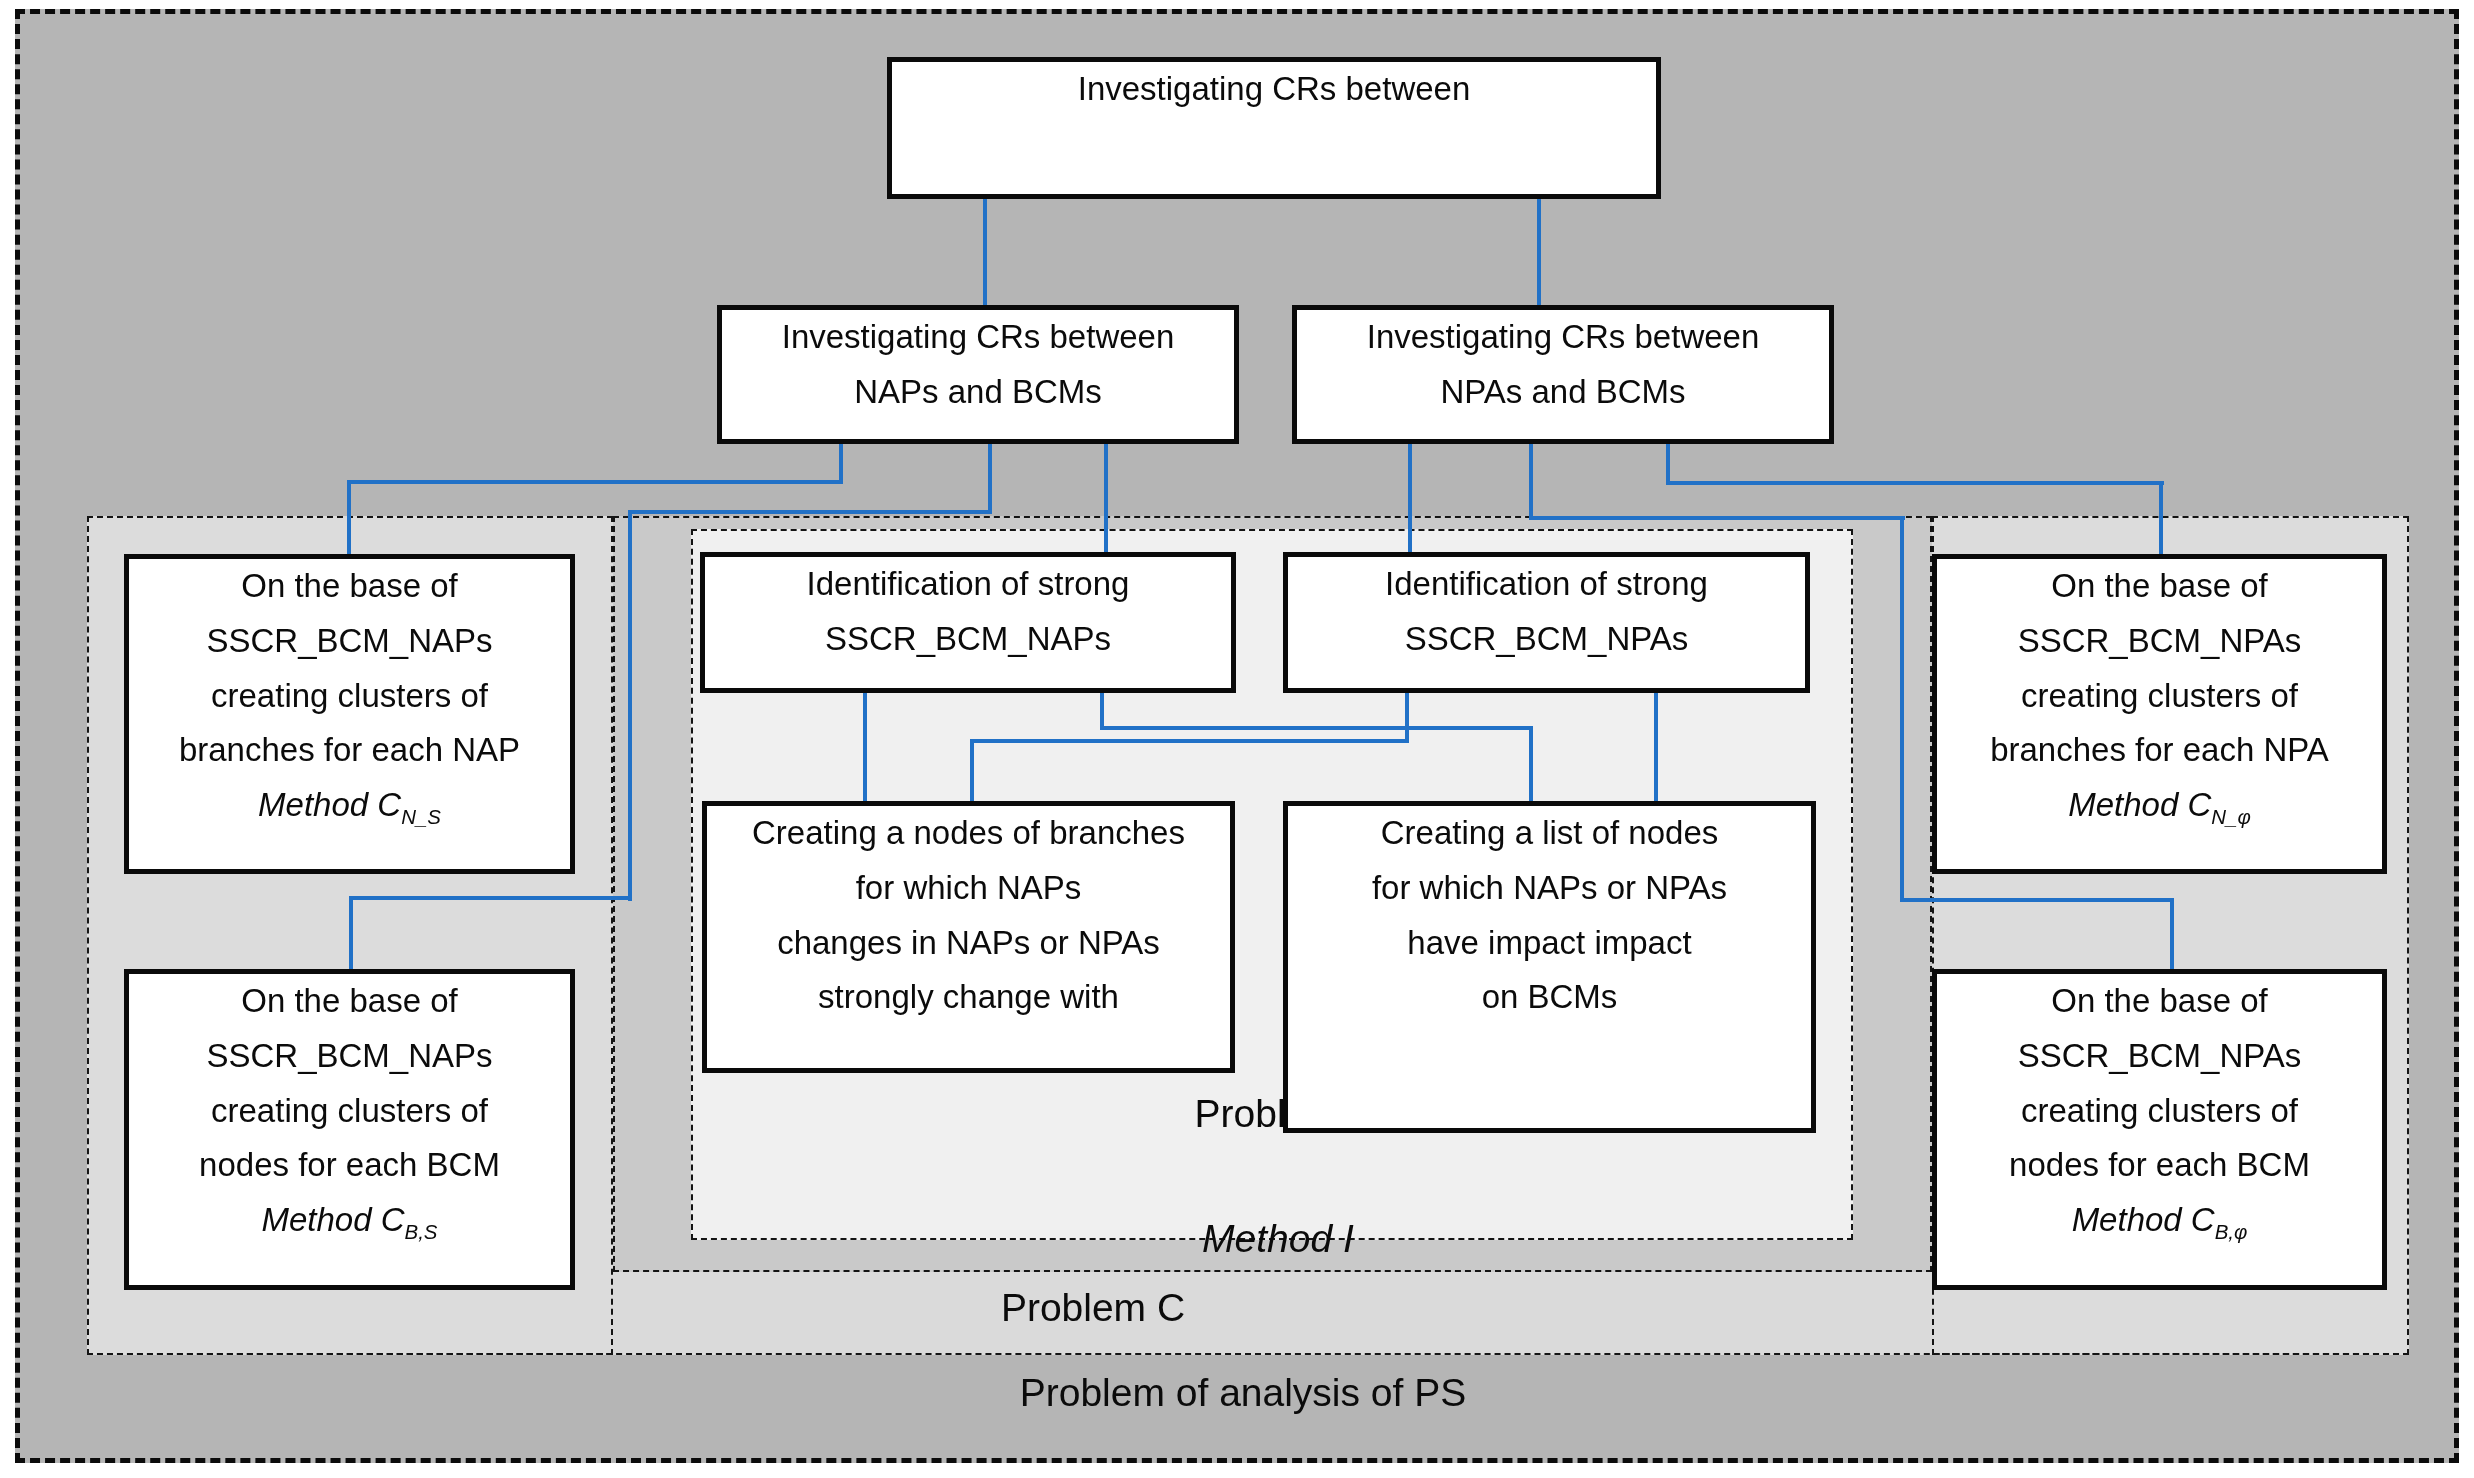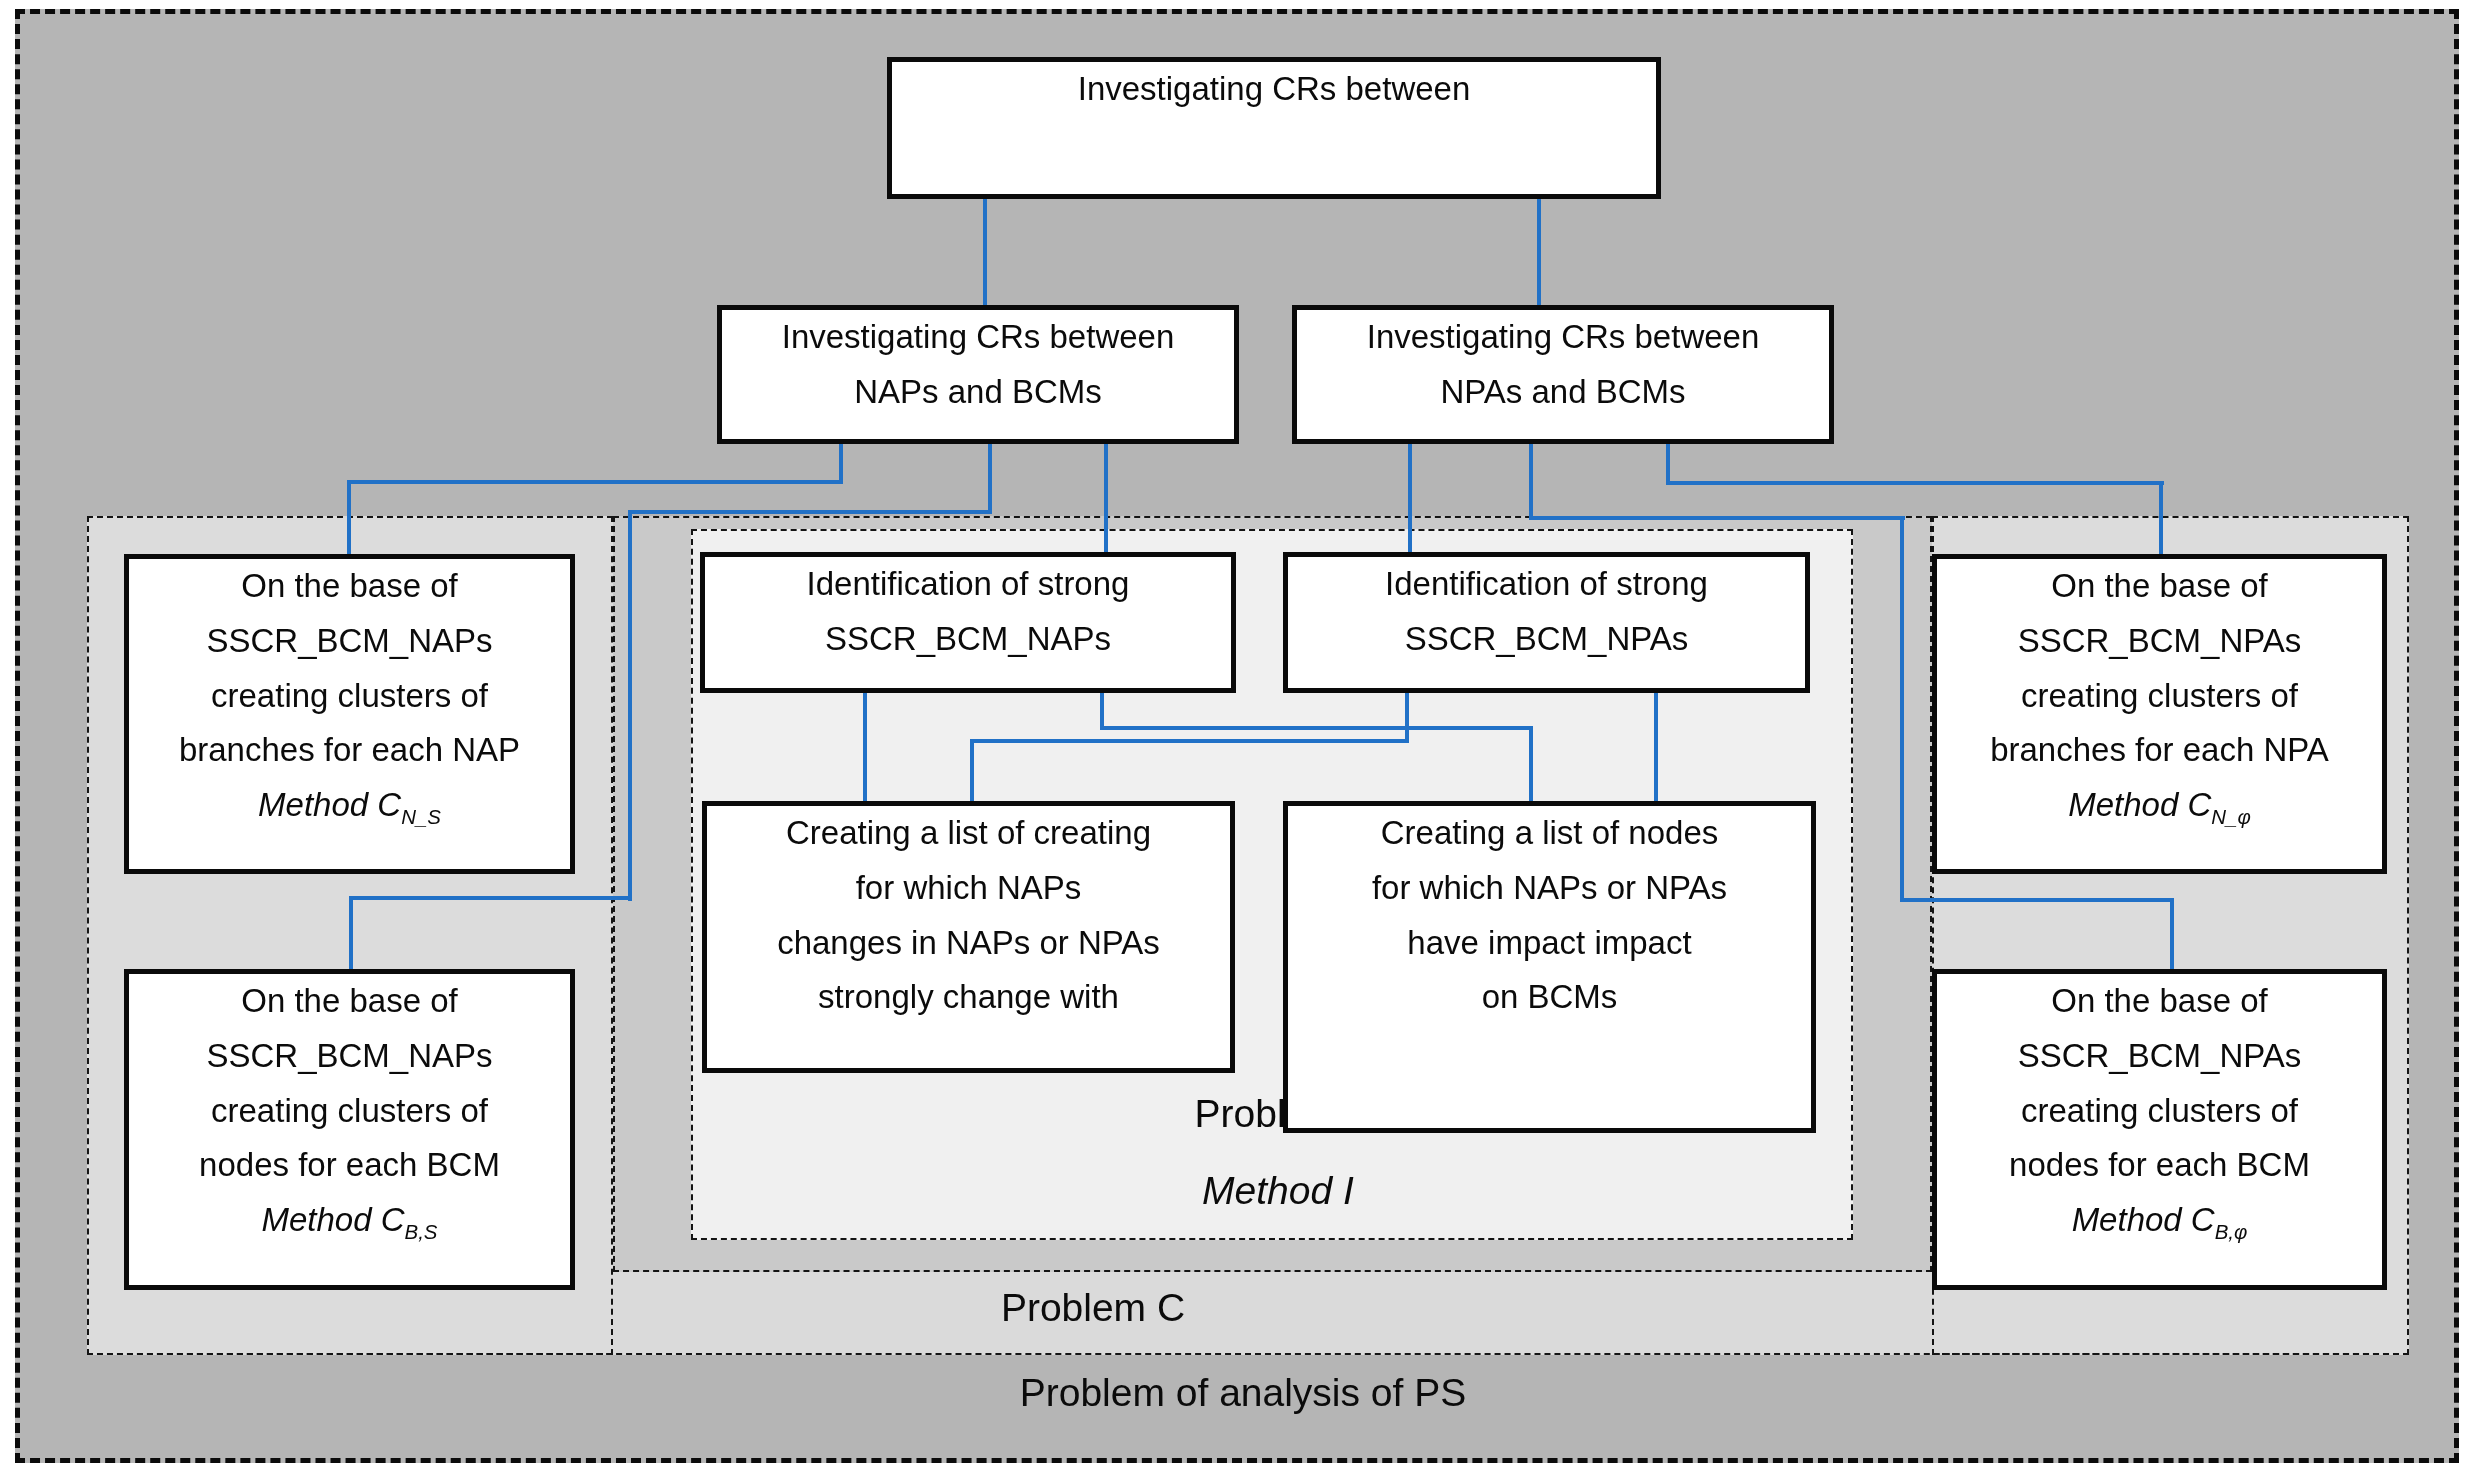--- a/index.html
+++ b/index.html
@@ -37,21 +37,21 @@
 
   <div class="abs region" style="left:1932px;top:516px;width:477px;height:839px;background:#dcdcdc;"></div>
 
   <div class="abs region" style="left:613px;top:516px;width:1319px;height:756px;background:#c9c9c9;"></div>
 
   <div class="abs region" style="left:691px;top:529px;width:1162px;height:711px;background:#f0f0f0;"></div>
 
   <div class="abs dashline" style="left:87px;top:1353px;width:2322px;"></div>
 
   <div class="abs rlabel" style="left:691px;top:1091px;width:1162px;">Problem I</div>
-  <div class="abs rlabel italic" style="left:691px;top:1168px;width:1162px;">Method I</div>
+  <div class="abs rlabel italic" style="left:691px;top:1216px;width:1162px;">Method I</div>
   <div class="abs rlabel" style="left:104px;top:1285px;width:1966px;">Problem C</div>
   <div class="abs rlabel" style="left:15px;top:1370px;width:2444px;">Problem of analysis of PS</div>
 
   <div class="abs conn" style="left:983px;top:198px;width:4.2px;height:108px;"></div>
   <div class="abs conn" style="left:1537px;top:198px;width:4.2px;height:108px;"></div>
 
   <div class="abs conn" style="left:839px;top:442px;width:4.2px;height:42px;"></div>
   <div class="abs conn" style="left:347px;top:480px;width:496px;height:4.2px;"></div>
   <div class="abs conn" style="left:347px;top:480px;width:4.2px;height:76px;"></div>
 
@@ -125,21 +125,21 @@
       <div class="tline">Identification of strong</div>
       <div class="tline">SSCR_BCM_NAPs</div>
     </div>
 
   <div class="abs node" style="left:1283px;top:552px;width:527px;height:141px;">
       <div class="tline">Identification of strong</div>
       <div class="tline">SSCR_BCM_NPAs</div>
     </div>
 
   <div class="abs node" style="left:702px;top:801px;width:533px;height:272px;">
-      <div class="tline">Creating a list of creating</div>
+      <div class="tline">Creating a nodes of branches</div>
       <div class="tline">for which NAPs</div>
       <div class="tline">changes in NAPs or NPAs</div>
       <div class="tline">strongly change with</div>
     </div>
 
   <div class="abs node" style="left:1283px;top:801px;width:533px;height:332px;">
       <div class="tline">Creating a list of nodes</div>
       <div class="tline">for which NAPs or NPAs</div>
       <div class="tline">have impact impact</div>
       <div class="tline">on BCMs</div>

